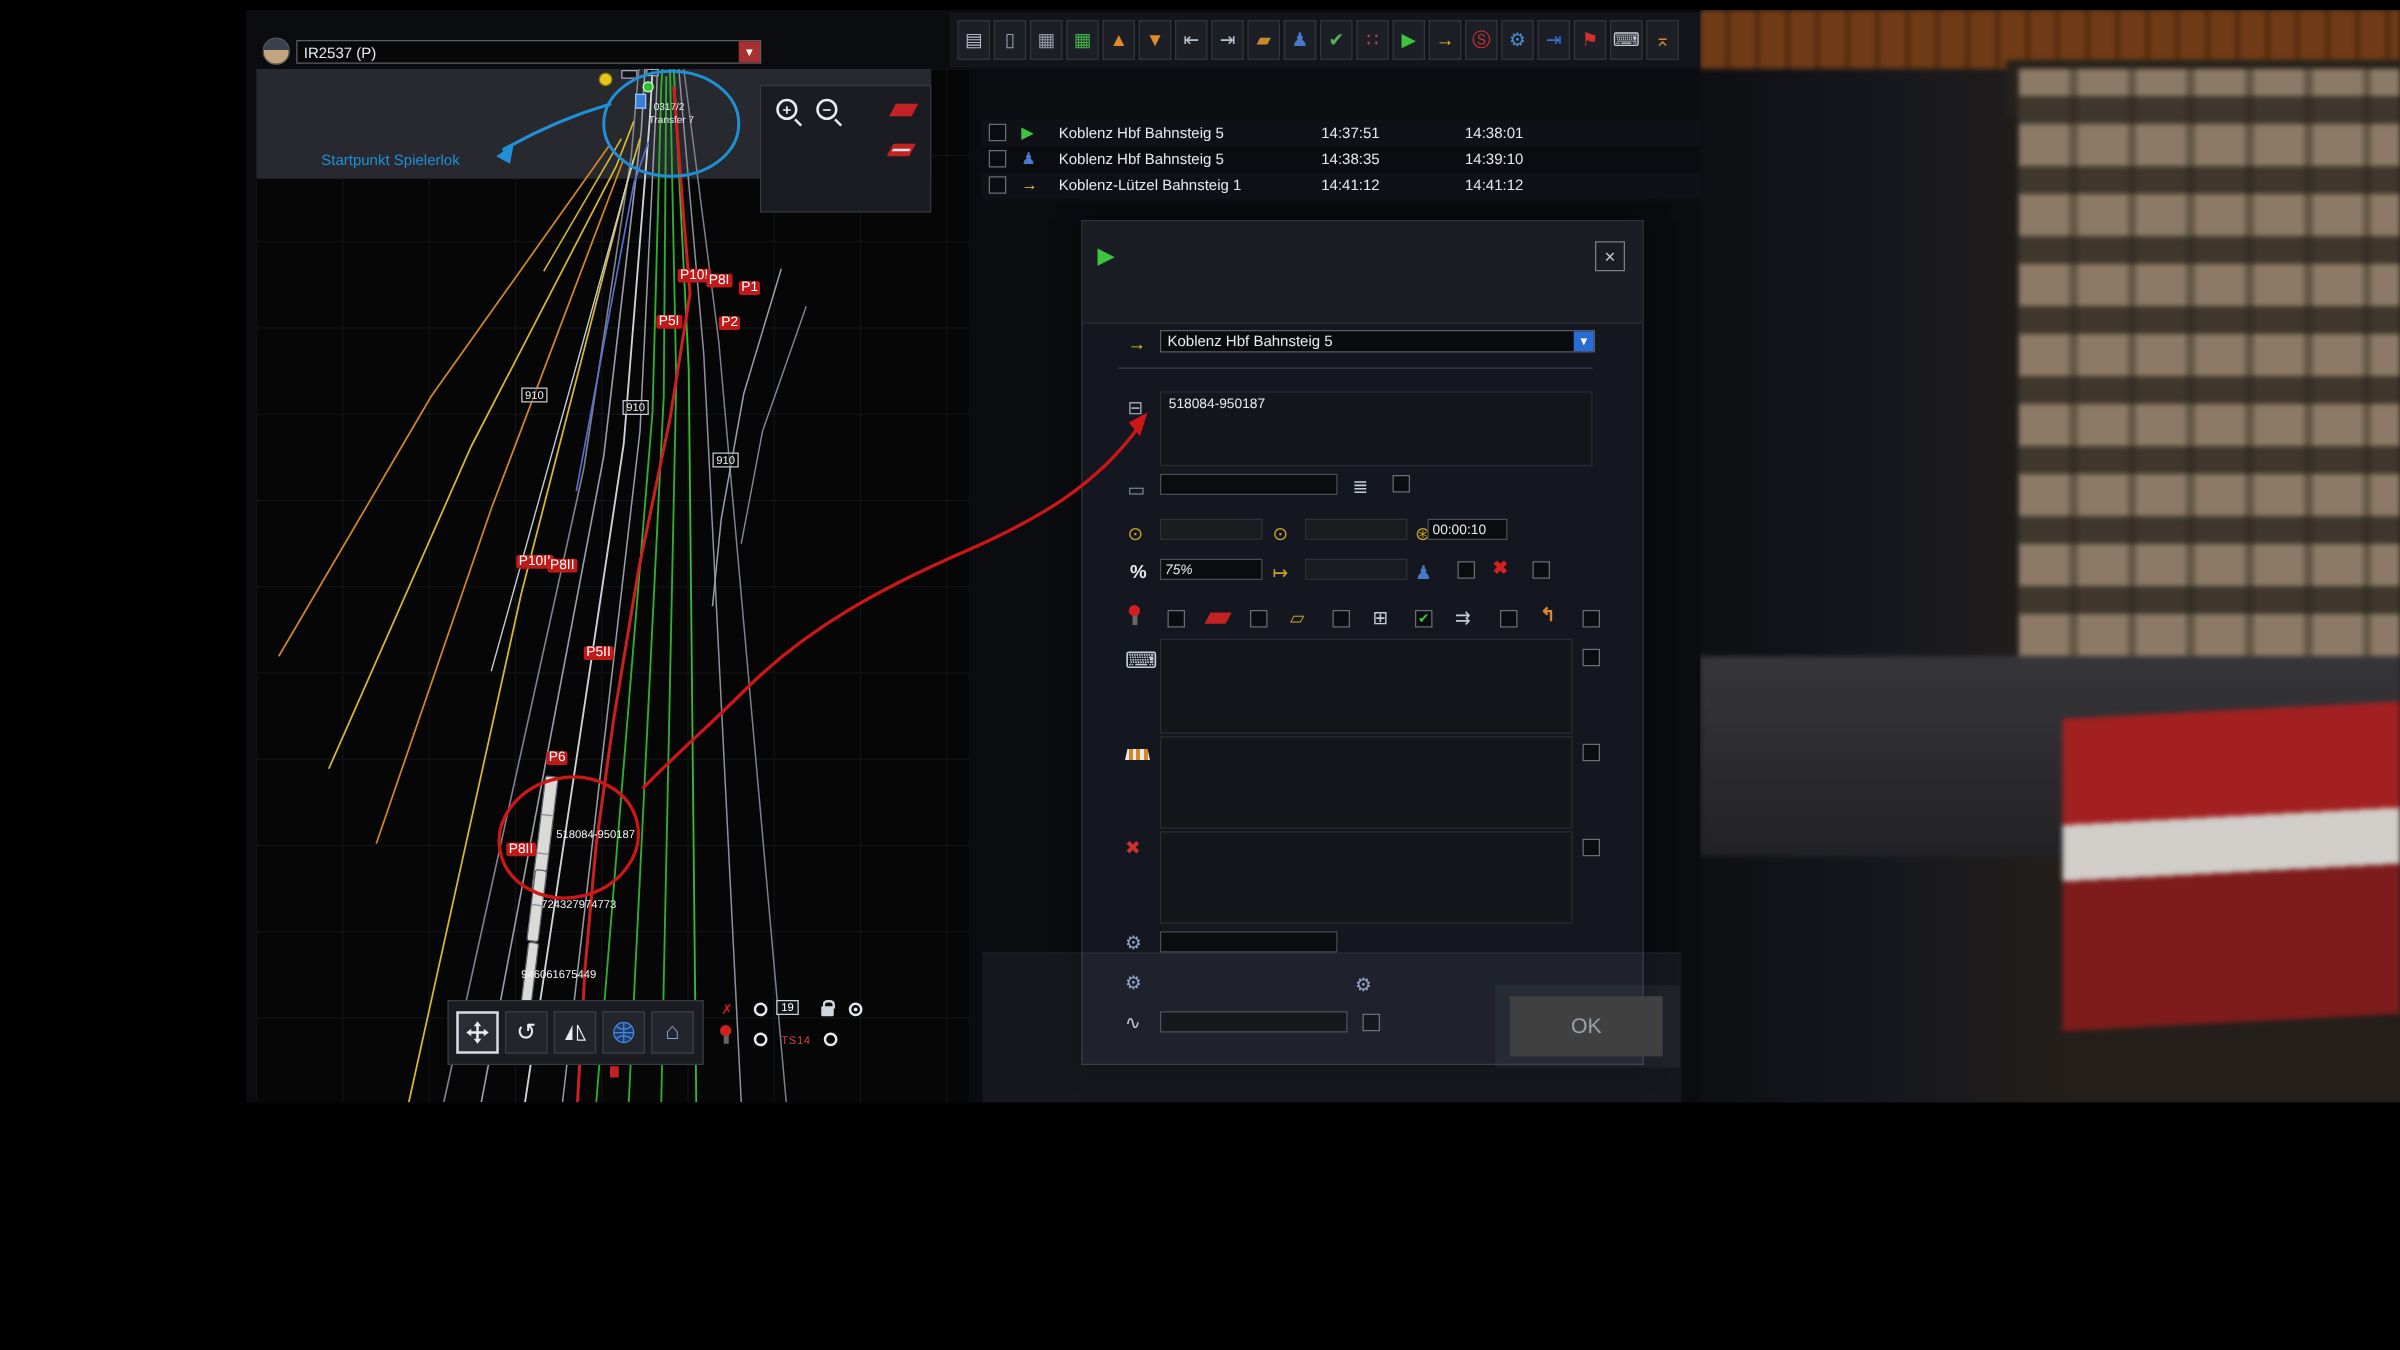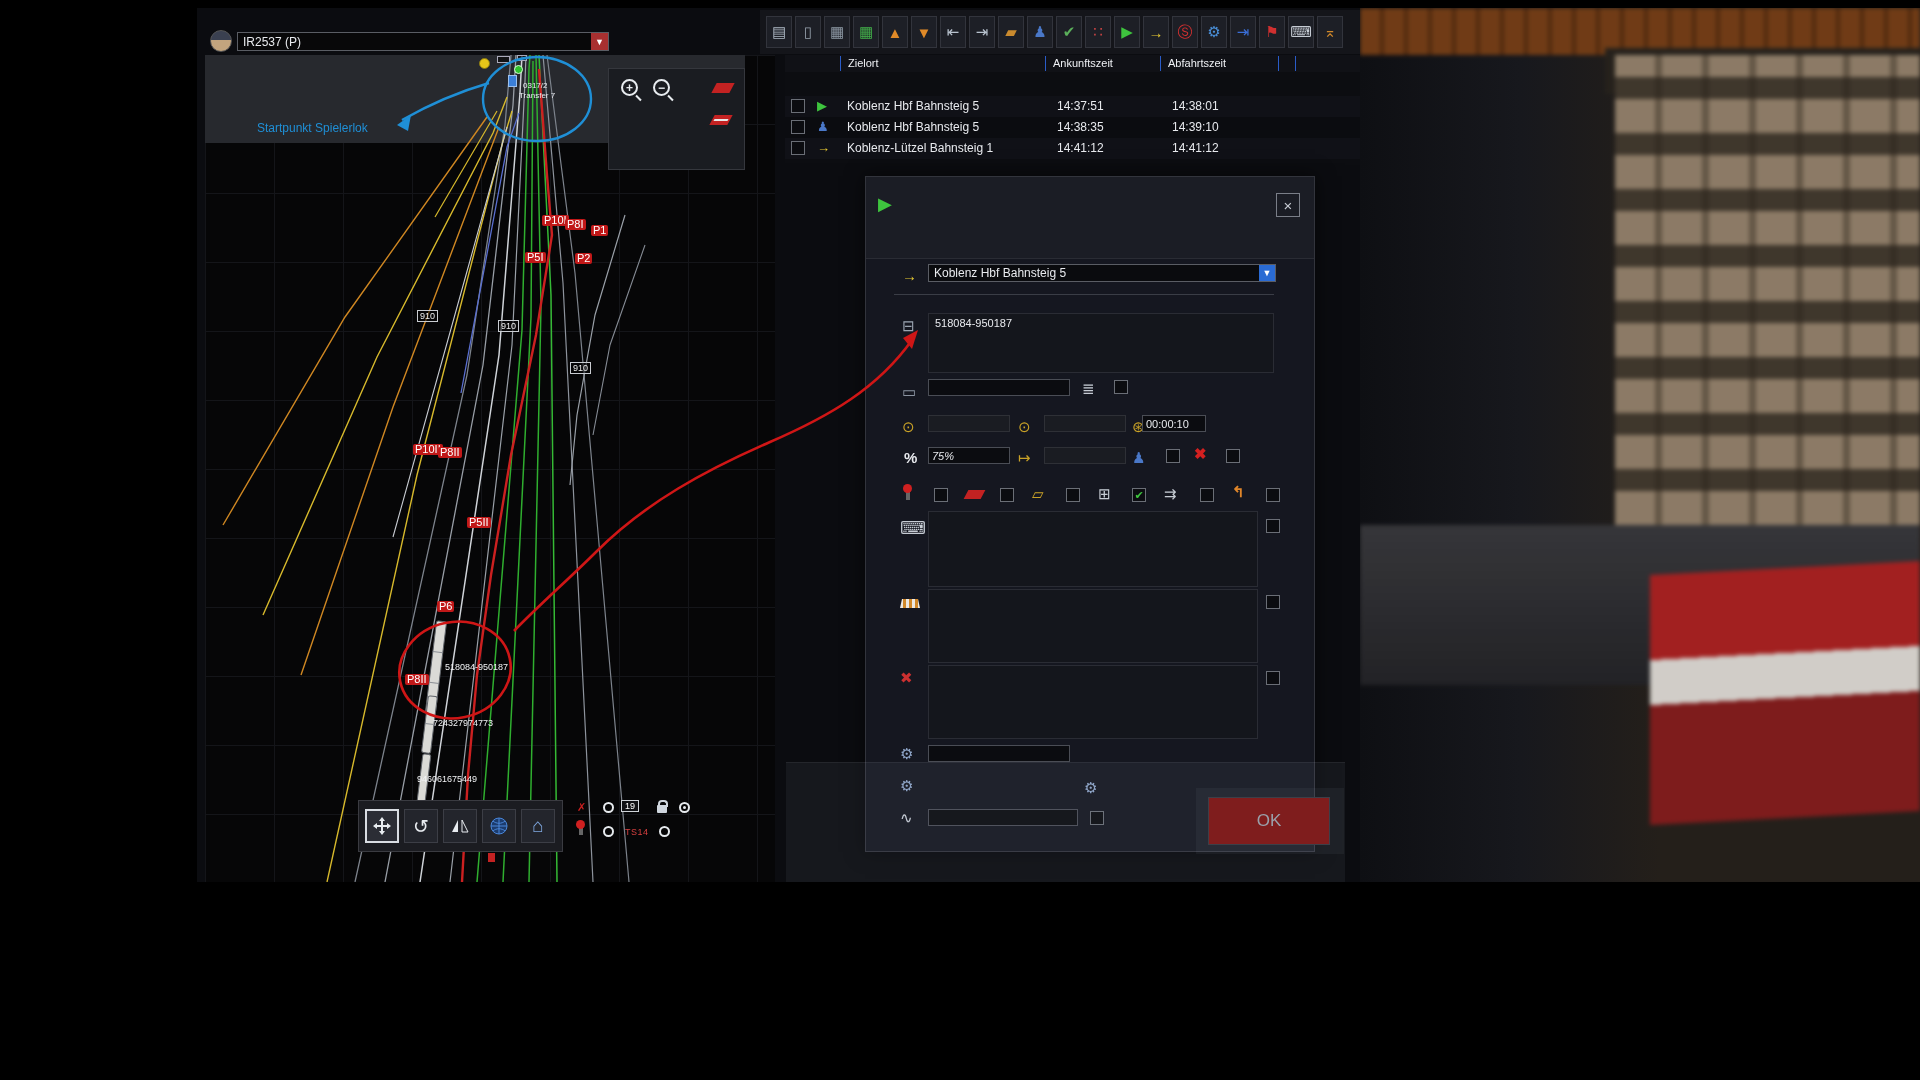--- a/index.html
+++ b/index.html
@@ -95,21 +95,21 @@
   .ic-redx{color:#d42020;font-weight:bold}.ic-loco2{color:#c9a227}.ic-cargo{color:#c6ccd4}
   .ic-depart{color:#c6ccd4}.ic-return{color:#e0862a;font-weight:bold}.ic-keyboard{color:#c6ccd4;font-size:18px}
   .ic-gear{color:#8fa6c9}.ic-profile{color:#c6ccd4}.ic-notrack{color:#cc3030}
   .sigshape{position:absolute;width:4px;height:13px;background:#666}
   .sigshape:before{content:"";position:absolute;left:-3px;top:-3px;width:9px;height:9px;border-radius:50%;background:#d02020}
   .rampshape{position:absolute;width:17px;height:9px;background:#c32222;transform:skewX(-28deg)}
   .awnshape{position:absolute;width:20px;height:9px;background:repeating-linear-gradient(90deg,#ece8e2 0 3px,#d0882a 3px 6px);clip-path:polygon(10% 0,90% 0,100% 100%,0 100%)}
   
   .ovl{left:589px;top:754px;width:559px;height:120px;background:rgba(150,160,185,.08);border-top:1px solid rgba(200,205,220,.08);z-index:34}
   .okp{left:999px;top:780px;width:148px;height:66px;background:rgba(160,170,190,.07);z-index:35}
-  .okbtn{left:1011px;top:789px;width:122px;height:48px;background:#7f1d1d;border:1px solid #3c3f48;color:#9aa0aa;font-size:17px;display:flex;align-items:center;justify-content:center;z-index:36;cursor:pointer}
+  .okbtn{left:1011px;top:789px;width:122px;height:48px;background:#404040;border:1px solid #3c3f48;color:#9aa0aa;font-size:17px;display:flex;align-items:center;justify-content:center;z-index:36;cursor:pointer}
   .red-svg{position:absolute;left:0;top:0;z-index:60;pointer-events:none}
 </style>
 </head>
 <body>
 
 <div id="app" class="abs">
 
   <div class="scene abs">
     <div class="scene-inner">
       <div class="wood"></div>
@@ -304,30 +304,20 @@
       <span class="lockic" style="left:90px;top:10px"></span>
       <span class="radio dot" style="left:112px;top:7px"></span>
       <span class="sigic" style="left:12px;top:28px"></span>
       <span class="radio" style="left:36px;top:31px"></span>
       <span class="ts" style="left:58px;top:32px">TS14</span>
       <span class="radio" style="left:92px;top:31px"></span>
     </div>
   </div>
 
   <div class="tt abs">
-    <div class="tt-head">
-      <div class="ttsep" style="left:55px"></div>
-      <div class="ttsep" style="left:260px"></div>
-      <div class="ttsep" style="left:375px"></div>
-      <div class="ttsep" style="left:493px"></div>
-      <div class="ttsep" style="left:510px"></div>
-      <span style="left:63px">Zielort</span>
-      <span style="left:268px">Ankunftszeit</span>
-      <span style="left:383px">Abfahrtszeit</span>
-    </div>
     <div class="tt-row" style="top:41px;background:#101117">
       <span class="cbx" style="left:6px;top:3px"></span>
       <span class="rowic ic-add">▶</span>
       <span class="nm">Koblenz Hbf Bahnsteig 5</span>
       <span class="ar">14:37:51</span>
       <span class="dp">14:38:01</span>
     </div>
     <div class="tt-row" style="top:62px;background:#0b0c10">
       <span class="cbx" style="left:6px;top:3px"></span>
       <span class="rowic ic-people">♟</span>

